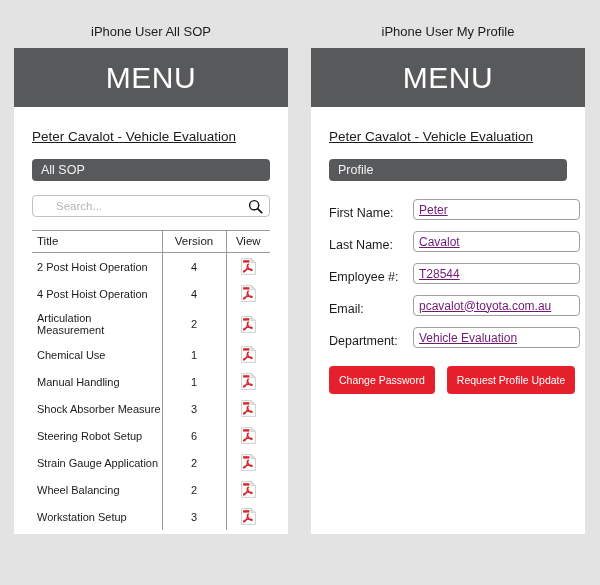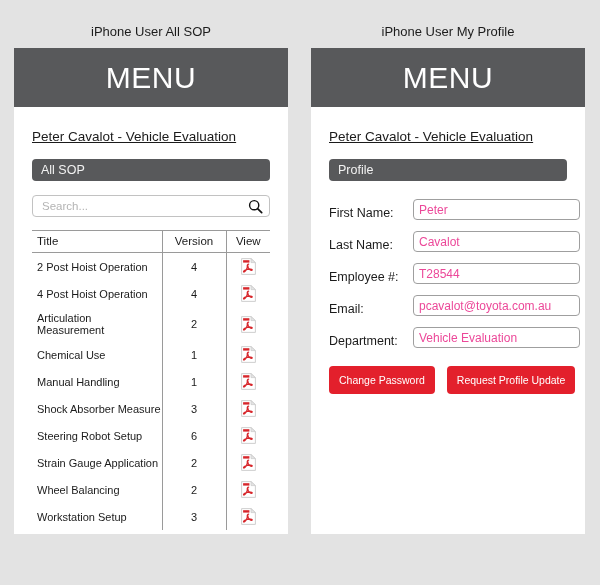--- a/index.html
+++ b/index.html
@@ -71,21 +71,21 @@
     text-align: right;
   }
 
   .search-row {
     margin-top: 14px;
     height: 22px;
     border: 1px solid #c2c2c2;
     border-radius: 4px;
     display: flex;
     align-items: center;
-    padding: 0 6px 0 9px;
+    padding: 0 6px 0 23px;
     background: #fff;
   }
   .search-placeholder {
     flex: 1;
     font-size: 11.5px;
     color: #b4b4b4;
   }
   .search-icon { display: flex; align-items: center; }
 
   table.sop-table {
@@ -137,23 +137,24 @@
     flex: none;
   }
   .form-input {
     flex: 1;
     height: 21px;
     border: 1px solid #9f9f9f;
     border-radius: 4px;
     background: #fff;
     font-family: "Liberation Sans", sans-serif;
     font-size: 12px;
-    color: #ec4899;
+    color: #701a75;
     padding: 0 5px;
     outline: none;
+    text-decoration: underline;
   }
 
   .btn-row { margin-top: 18px; display: flex; gap: 12px; }
   .btn-red {
     background: #e3202c;
     color: #ffffff;
     border: none;
     border-radius: 4px;
     font-family: "Liberation Sans", sans-serif;
     font-size: 10.5px;

